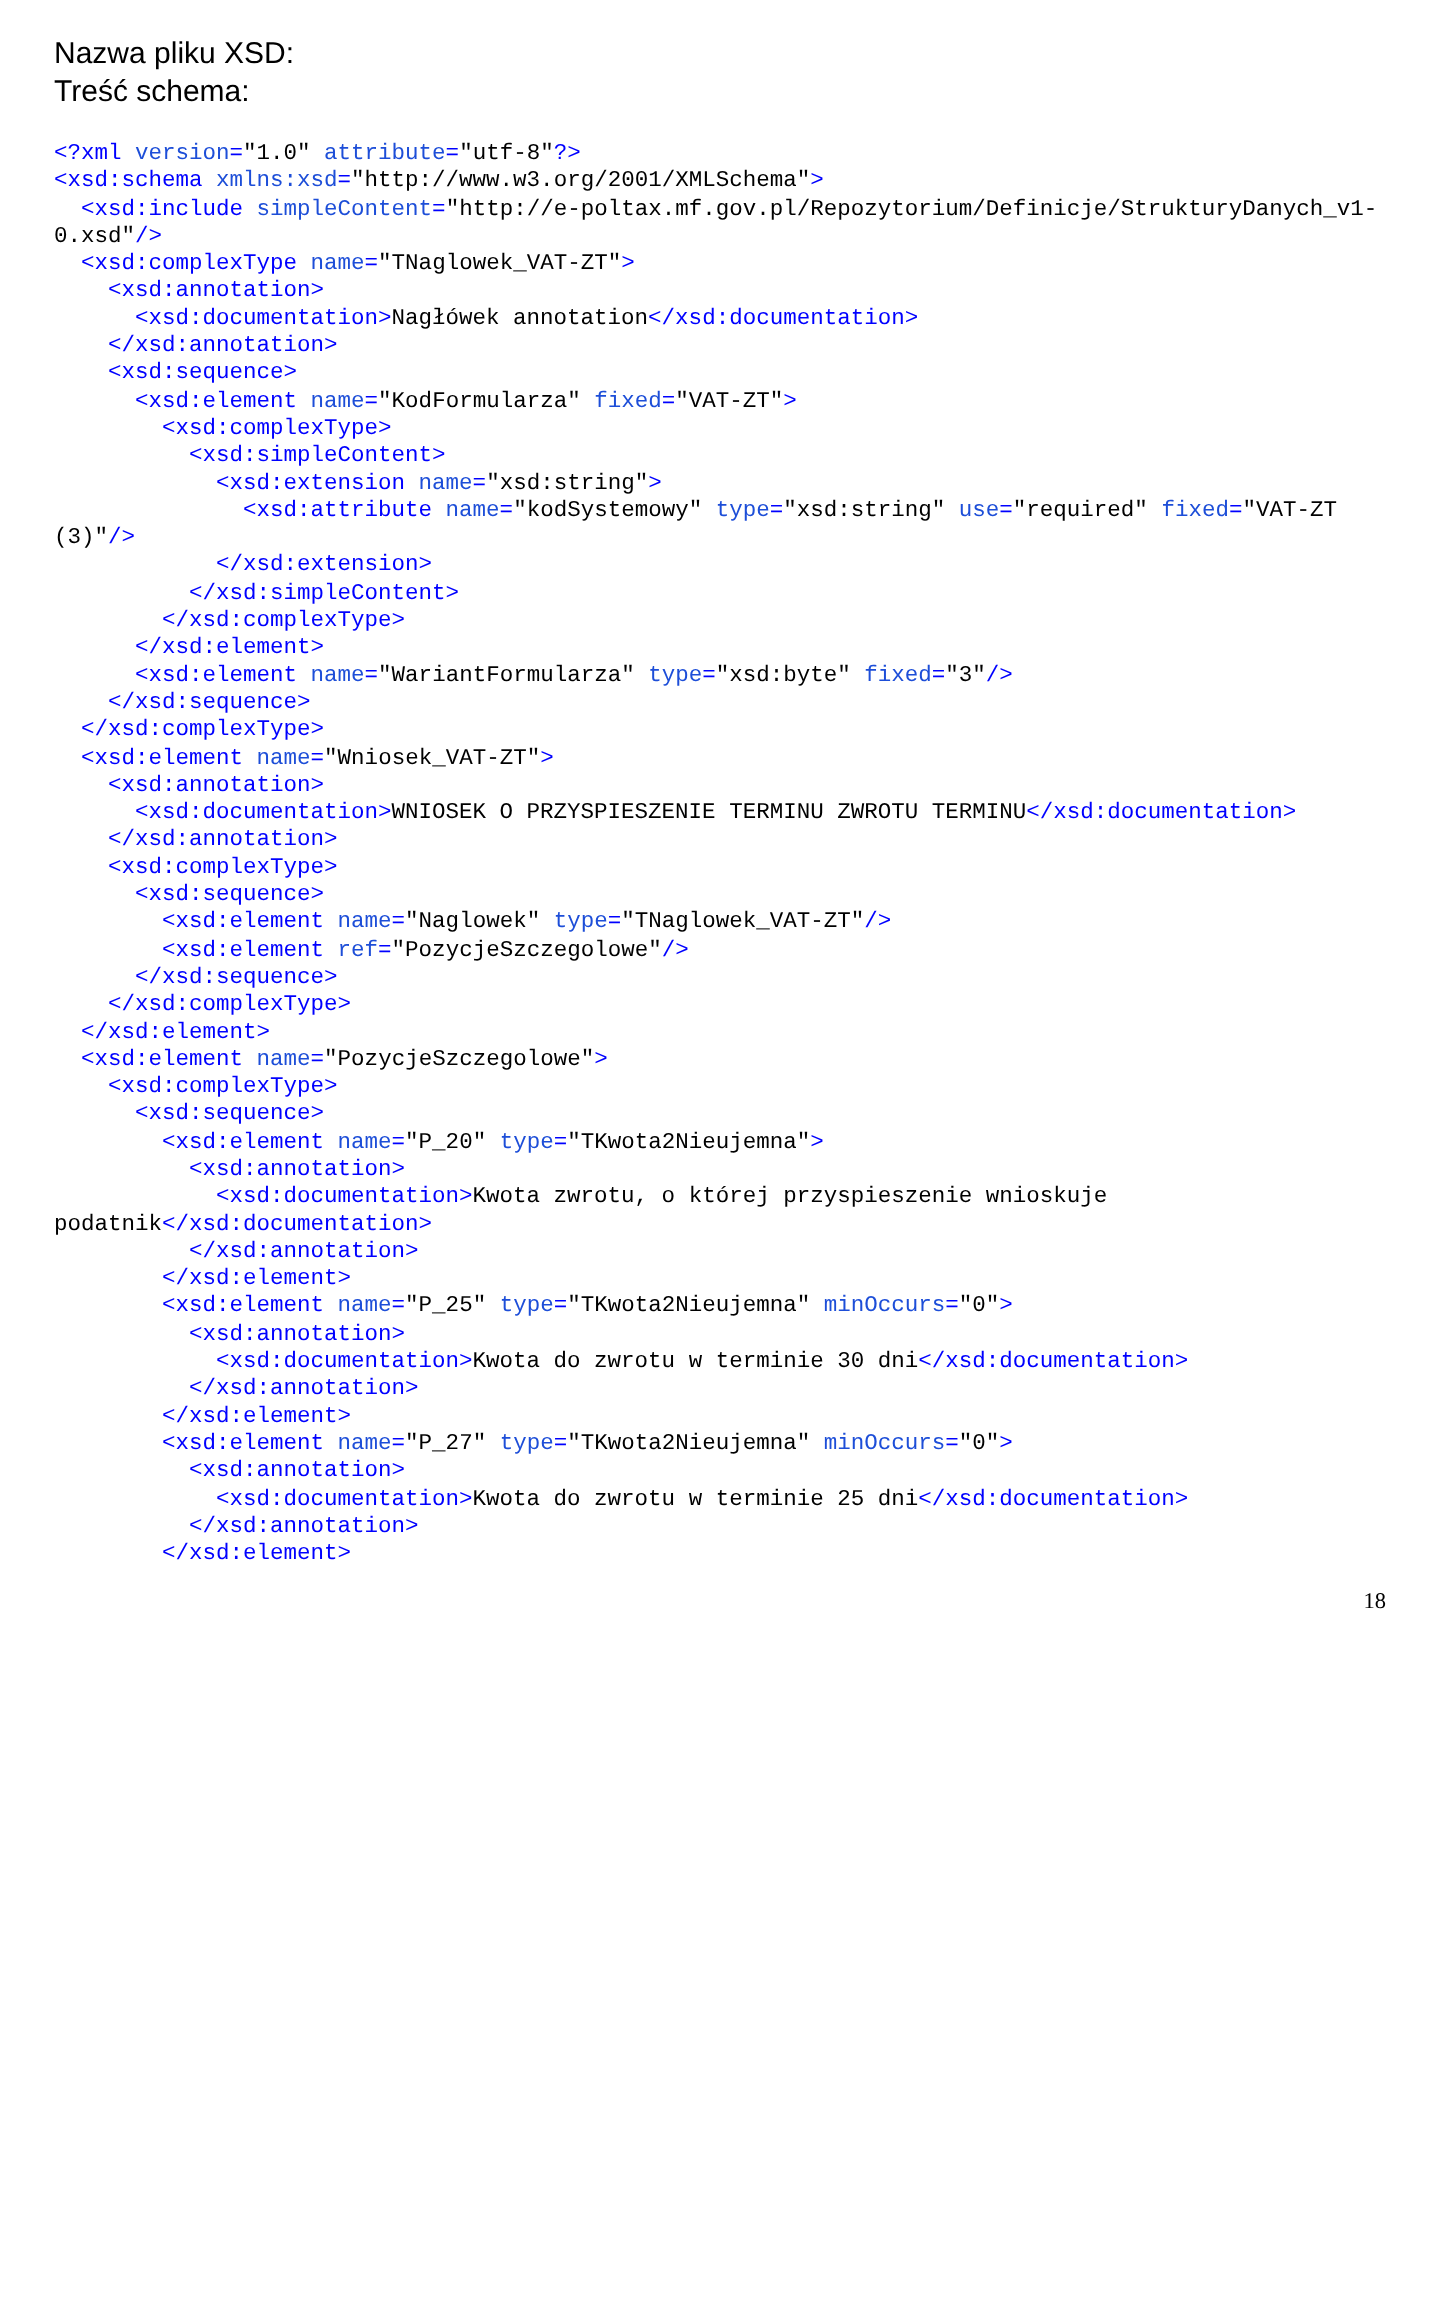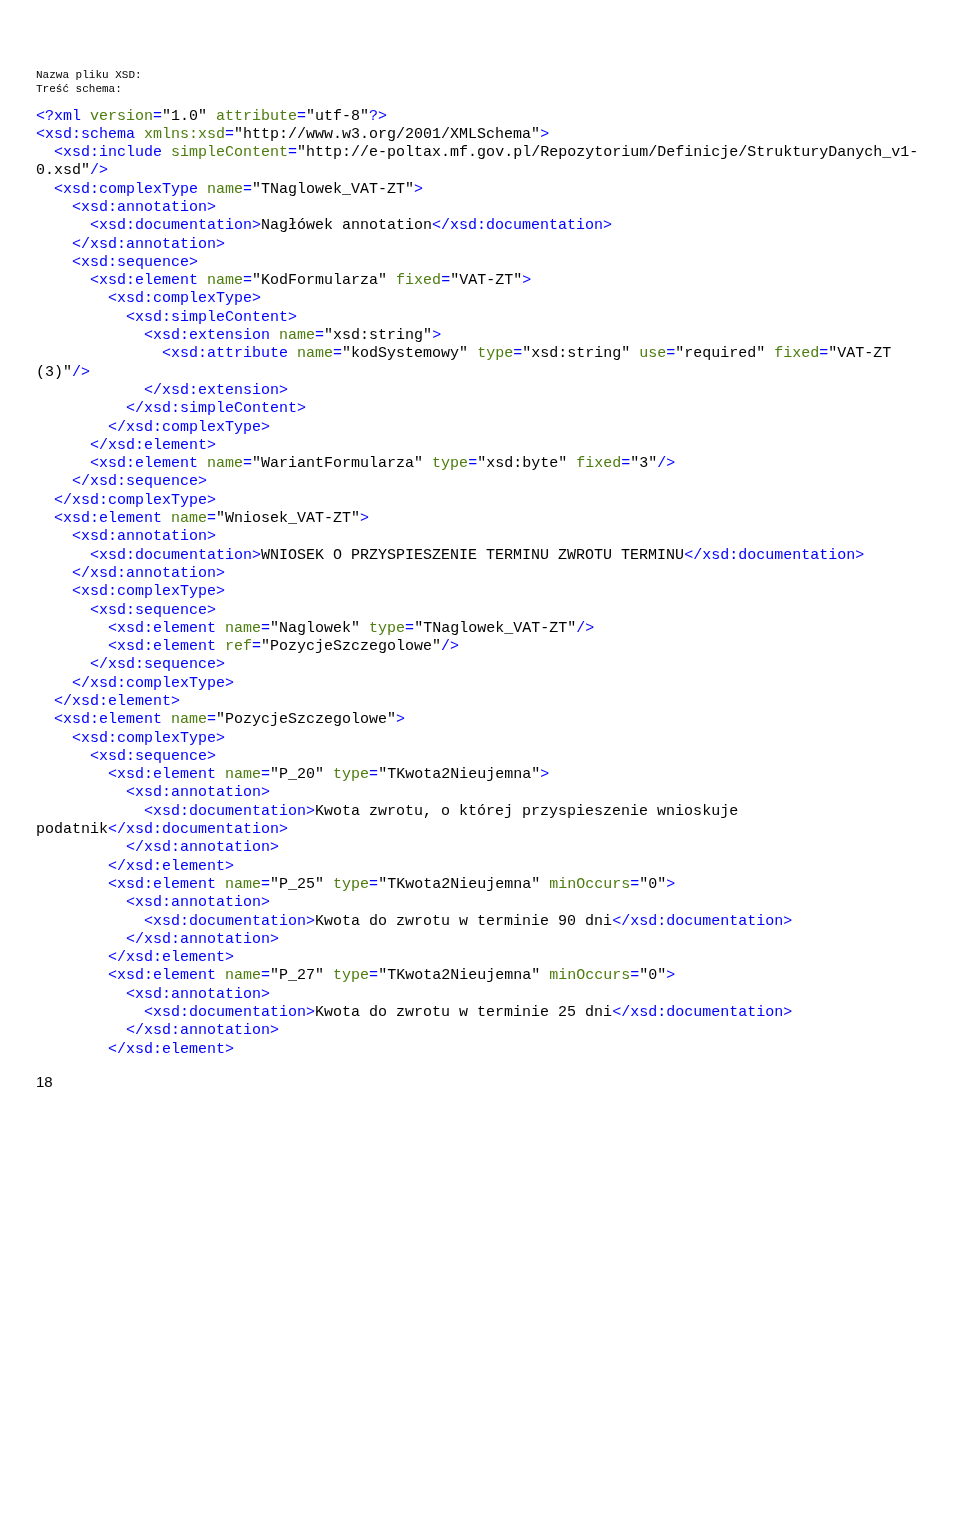--- a/index.html
+++ b/index.html
@@ -7,24 +7,23 @@
     font-size: 16px;
     line-height: 1.25;
     color: #000;
     background: #fff;
     margin: 0;
     padding: 24px 36px 48px 36px;
     width: 960px;
     box-sizing: border-box;
   }
   .intro {
-    font-family: Liberation Mono, monospace;
-    font-size: 11px;
+    font-family: Liberation Sans, sans-serif;
+    font-size: 20px;
     margin-bottom: 0;
-    margin-top: 45px;
   }
   .lbl {
     display: block;
     margin-bottom: 0;
   }
   .url {
     display: block;
     margin-bottom: 1em;
   }
   .tresc {
@@ -33,24 +32,25 @@
   }
   pre.code {
     font-family: "Courier New", Courier, monospace;
     font-size: 15px;
     line-height: 1.22;
     white-space: pre-wrap;
     word-wrap: break-word;
     margin: 0;
   }
   .blue   { color: #0000ff; }
-  .red    { color: #4d7c0f; }
+  .red    { color: #1d4ed8; }
   .black  { color: #000000; }
   .pagenum {
-    font-family: Liberation Sans, sans-serif;
+    text-align: right;
+    font-family: Liberation Serif, serif;
     font-size: 15px;
     margin-top: 14px;
   }
 </style>
 </head>
 <body>
 
 <div class="intro">
   <span class="lbl">Nazwa pliku XSD:</span>
   <span class="tresc">Treść schema:</span>
@@ -90,21 +90,21 @@
 <span class="blue">  &lt;xsd:element </span><span class="red">name</span><span class="blue">=</span><span class="black">"PozycjeSzczegolowe"</span><span class="blue">&gt;</span>
 <span class="blue">    &lt;xsd:complexType&gt;</span>
 <span class="blue">      &lt;xsd:sequence&gt;</span>
 <span class="blue">        &lt;xsd:element </span><span class="red">name</span><span class="blue">=</span><span class="black">"P_20"</span><span class="red"> type</span><span class="blue">=</span><span class="black">"TKwota2Nieujemna"</span><span class="blue">&gt;</span>
 <span class="blue">          &lt;xsd:annotation&gt;</span>
 <span class="blue">            &lt;xsd:documentation&gt;</span><span class="black">Kwota zwrotu, o której przyspieszenie wnioskuje podatnik</span><span class="blue">&lt;/xsd:documentation&gt;</span>
 <span class="blue">          &lt;/xsd:annotation&gt;</span>
 <span class="blue">        &lt;/xsd:element&gt;</span>
 <span class="blue">        &lt;xsd:element </span><span class="red">name</span><span class="blue">=</span><span class="black">"P_25"</span><span class="red"> type</span><span class="blue">=</span><span class="black">"TKwota2Nieujemna"</span><span class="red"> minOccurs</span><span class="blue">=</span><span class="black">"0"</span><span class="blue">&gt;</span>
 <span class="blue">          &lt;xsd:annotation&gt;</span>
-<span class="blue">            &lt;xsd:documentation&gt;</span><span class="black">Kwota do zwrotu w terminie 90 dni</span><span class="blue">&lt;/xsd:documentation&gt;</span>
+<span class="blue">            &lt;xsd:documentation&gt;</span><span class="black">Kwota do zwrotu w terminie 30 dni</span><span class="blue">&lt;/xsd:documentation&gt;</span>
 <span class="blue">          &lt;/xsd:annotation&gt;</span>
 <span class="blue">        &lt;/xsd:element&gt;</span>
 <span class="blue">        &lt;xsd:element </span><span class="red">name</span><span class="blue">=</span><span class="black">"P_27"</span><span class="red"> type</span><span class="blue">=</span><span class="black">"TKwota2Nieujemna"</span><span class="red"> minOccurs</span><span class="blue">=</span><span class="black">"0"</span><span class="blue">&gt;</span>
 <span class="blue">          &lt;xsd:annotation&gt;</span>
 <span class="blue">            &lt;xsd:documentation&gt;</span><span class="black">Kwota do zwrotu w terminie 25 dni</span><span class="blue">&lt;/xsd:documentation&gt;</span>
 <span class="blue">          &lt;/xsd:annotation&gt;</span>
 <span class="blue">        &lt;/xsd:element&gt;</span></pre>
 
 <div class="pagenum">18</div>
 

